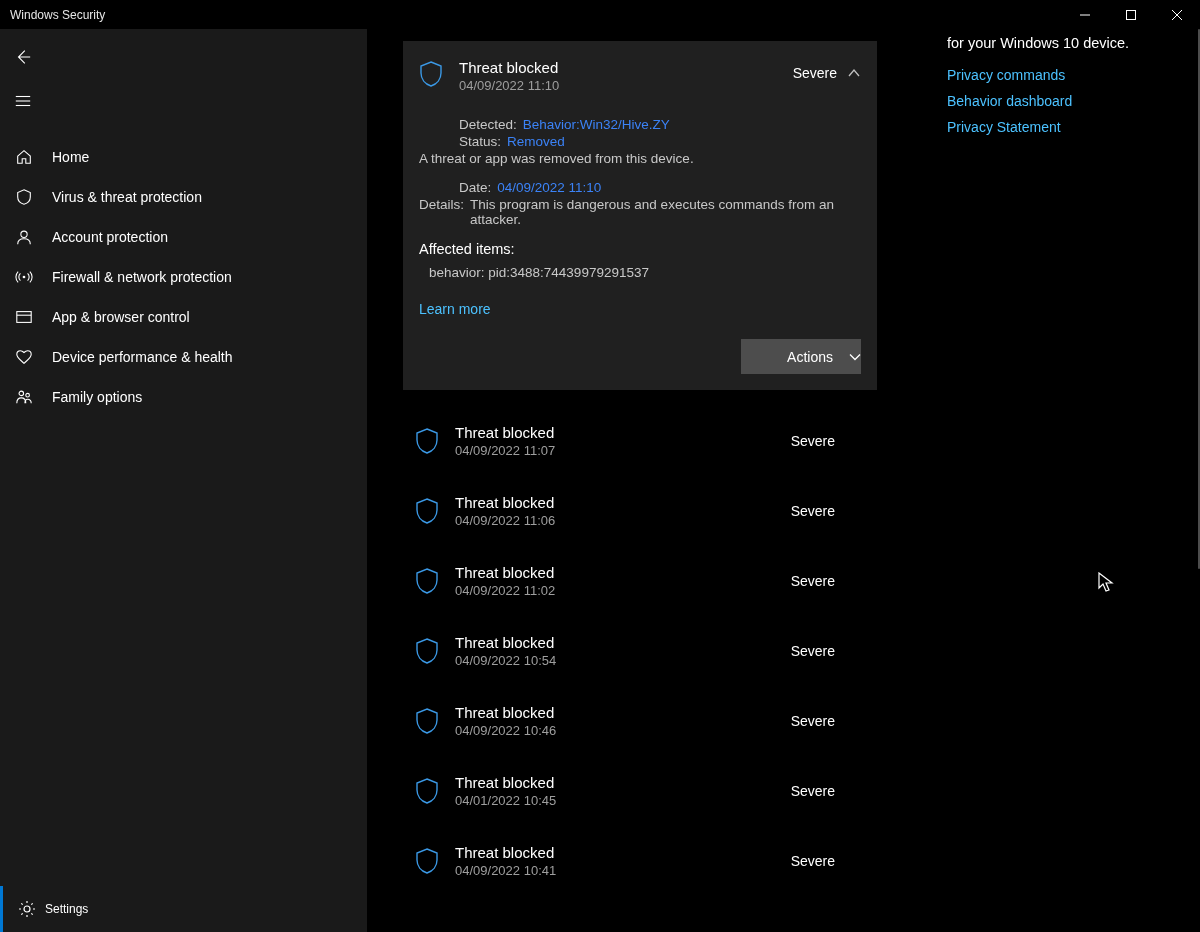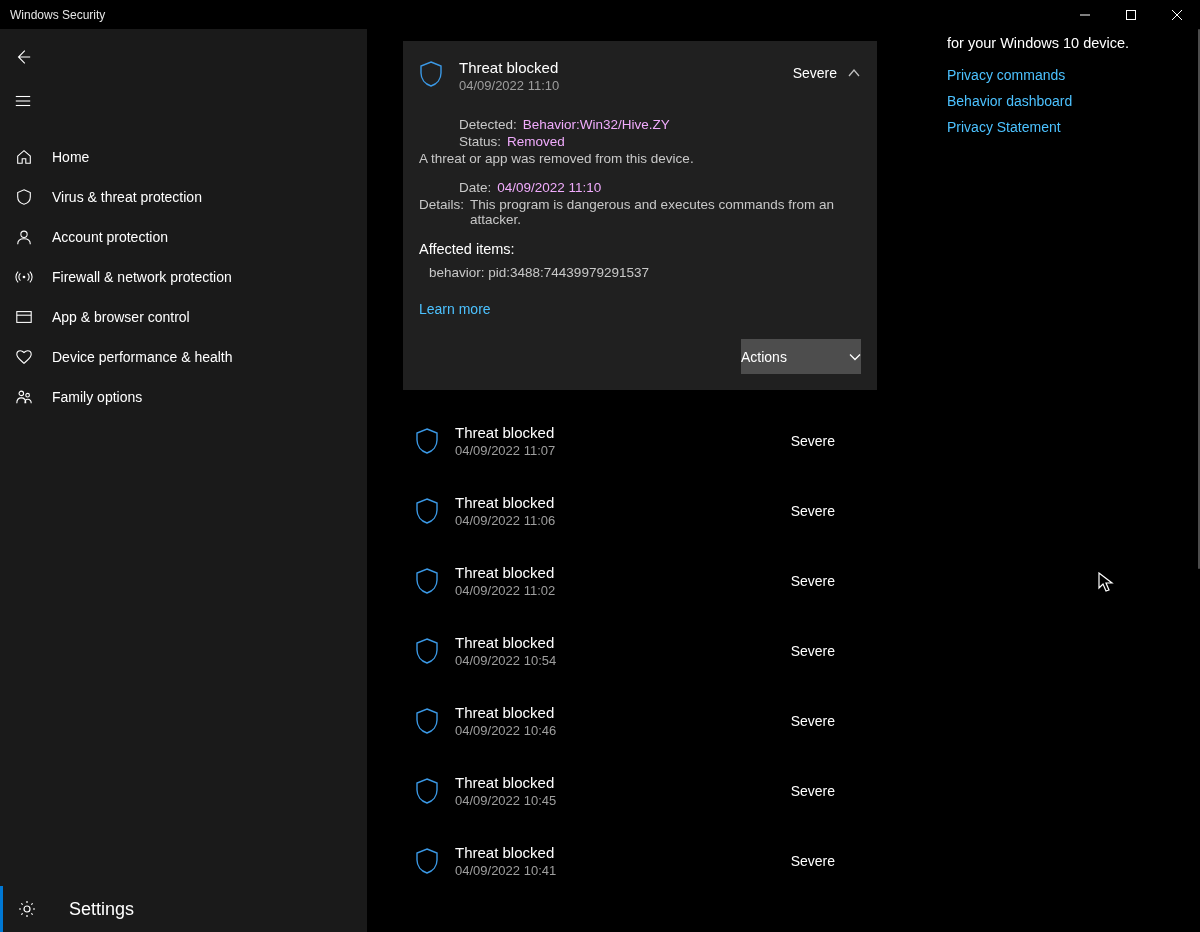--- a/index.html
+++ b/index.html
@@ -92,22 +92,22 @@
       height: 18px;
     }
     .sidebar-spacer {
       flex: 1;
     }
     .sidebar-settings {
       height: 46px;
       display: flex;
       align-items: center;
       padding-left: 14px;
-      gap: 32px;
-      font-size: 18px;
+      gap: 8px;
+      font-size: 12px;
       border-left: 3px solid #0078d4;
       margin-bottom: 0;
     }
     .sidebar-settings .nav-icon {
       width: 20px;
       height: 20px;
       display: flex;
       align-items: center;
       justify-content: center;
     }
@@ -180,21 +180,21 @@
       color: #c8c8c8;
       margin-bottom: 2px;
       display: flex;
       gap: 6px;
       margin-left: 40px;
     }
     .detail-row .label {
       color: #c8c8c8;
     }
     .detail-row .value {
-      color: #f0abfc;
+      color: #3b82f6;
       text-align: center;
     }
     .detail-description {
       font-size: 13.5px;
       color: #c8c8c8;
       margin-bottom: 14px;
     }
     .detail-block2 {
       margin-bottom: 14px;
     }
@@ -230,21 +230,21 @@
     .actions-row {
       display: flex;
       justify-content: flex-end;
     }
     .actions-btn {
       background: #4d4d4d;
       height: 35px;
       width: 120px;
       display: flex;
       align-items: center;
-      justify-content: space-between;
+      justify-content: flex-end;
       gap: 16px;
       font-size: 14px;
       border: none;
       color: #fff;
     }
     .actions-btn svg {
       width: 12px;
       height: 12px;
     }
     
@@ -528,21 +528,21 @@
       <div class="threat-item-date">04/09/2022 10:46</div>
     </div>
     <div class="threat-item-severity">Severe</div>
   </div>
           <div class="threat-item">
     <svg class="shield-icon" viewBox="0 0 24 26">
               <path d="M12 1 L22 5 L22 12 C22 18 18 23 12 25 C6 23 2 18 2 12 L2 5 Z" fill="none" stroke="#3b99e6" stroke-width="1.4"></path>
             </svg>
     <div class="threat-item-text">
       <div class="threat-item-title">Threat blocked</div>
-      <div class="threat-item-date">04/09/2022 10:45</div>
+      <div class="threat-item-date">04/01/2022 10:45</div>
     </div>
     <div class="threat-item-severity">Severe</div>
   </div>
           <div class="threat-item">
     <svg class="shield-icon" viewBox="0 0 24 26">
               <path d="M12 1 L22 5 L22 12 C22 18 18 23 12 25 C6 23 2 18 2 12 L2 5 Z" fill="none" stroke="#3b99e6" stroke-width="1.4"></path>
             </svg>
     <div class="threat-item-text">
       <div class="threat-item-title">Threat blocked</div>
       <div class="threat-item-date">04/09/2022 10:41</div>

